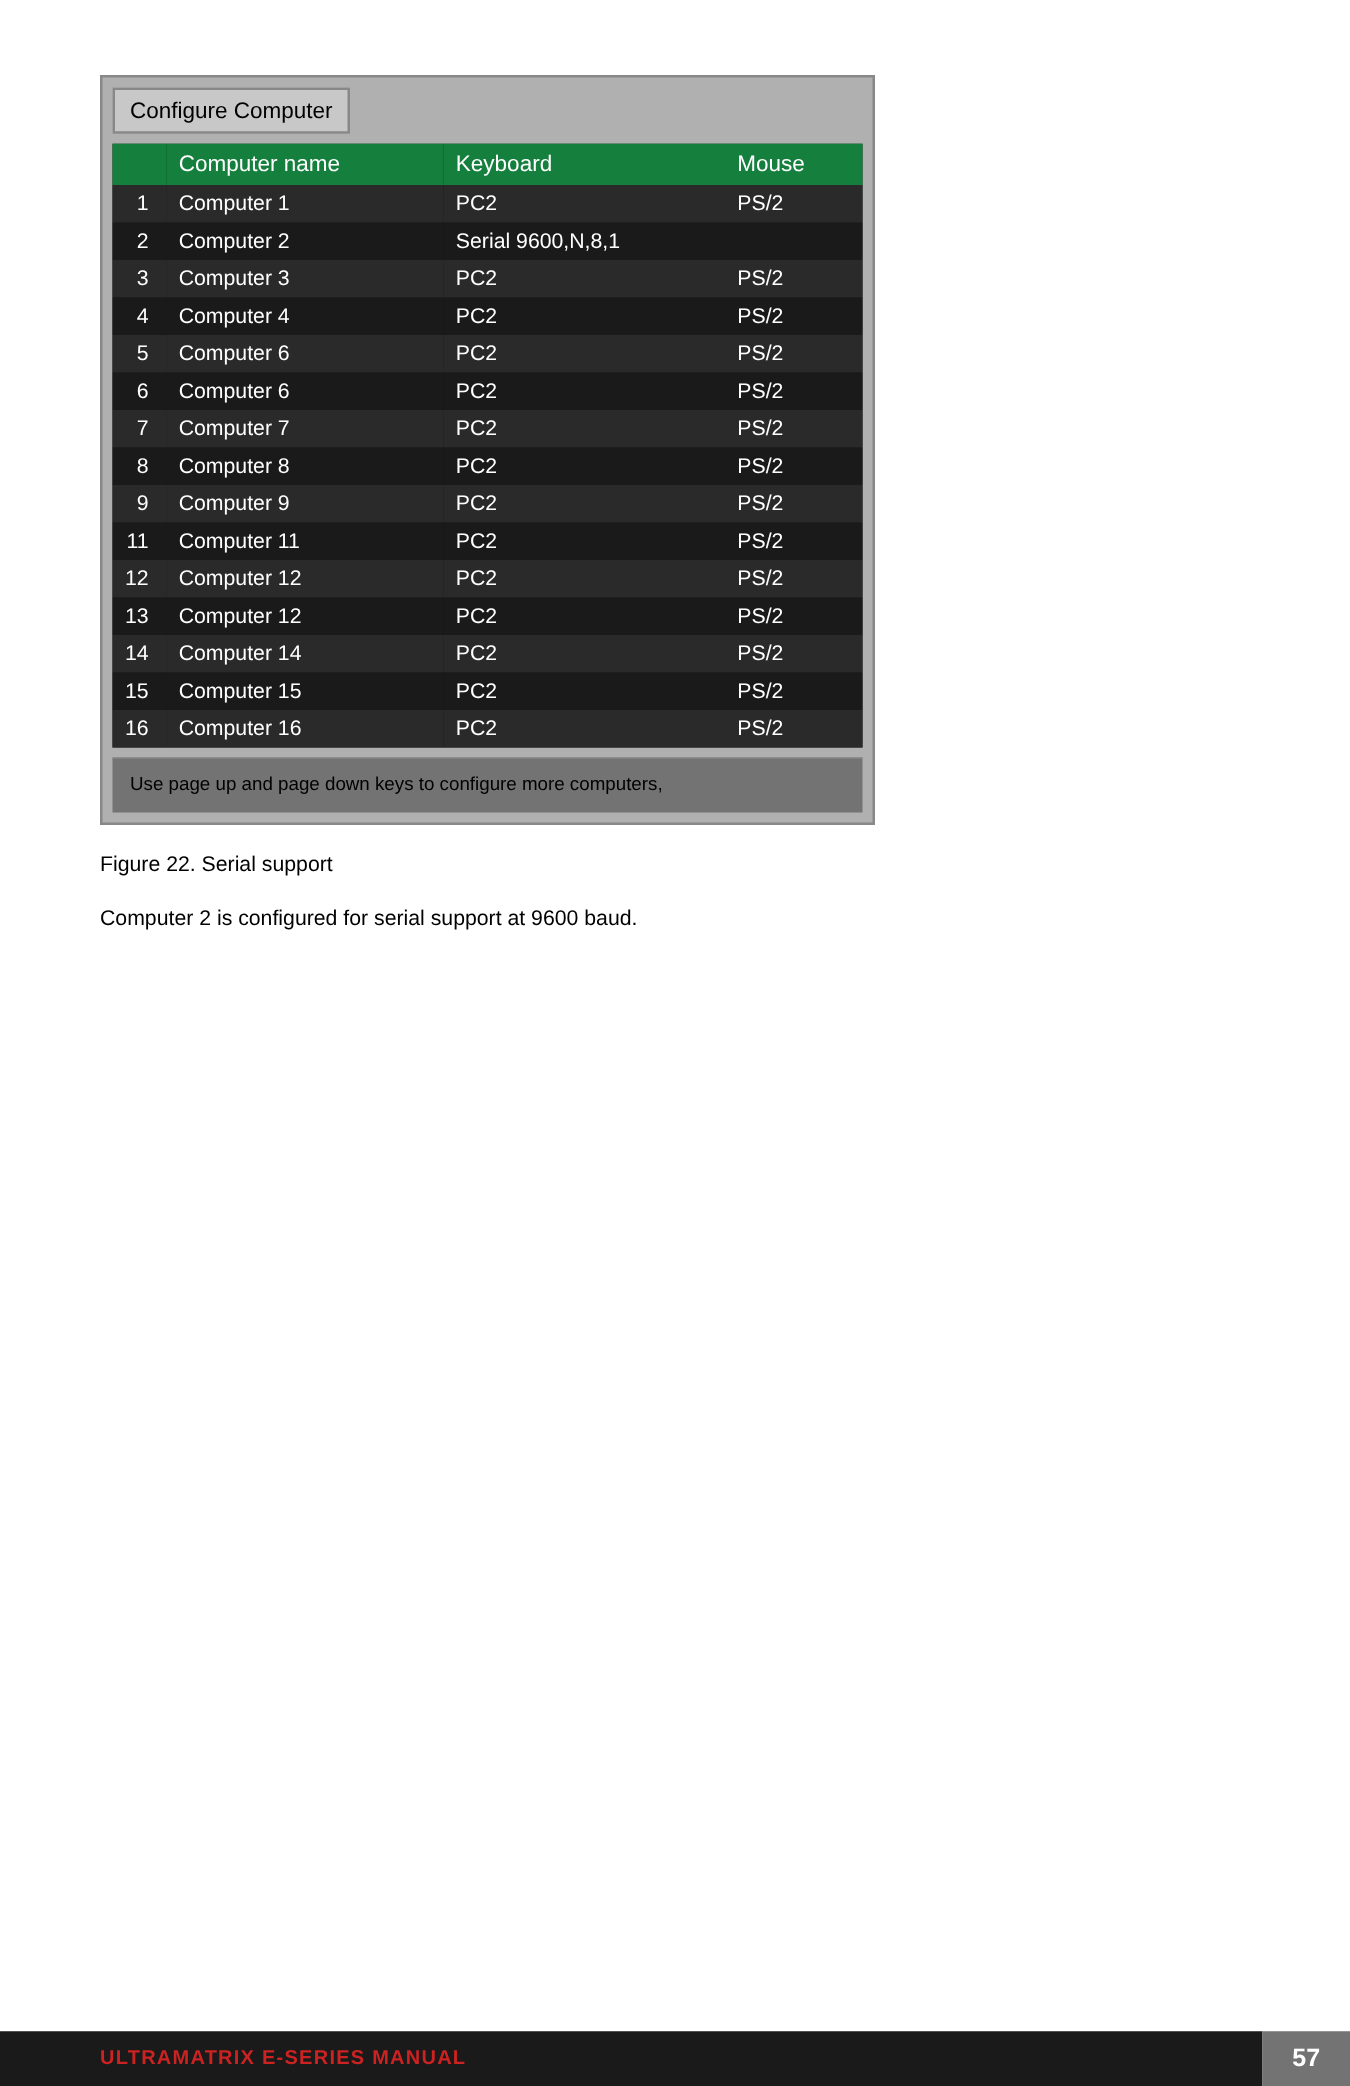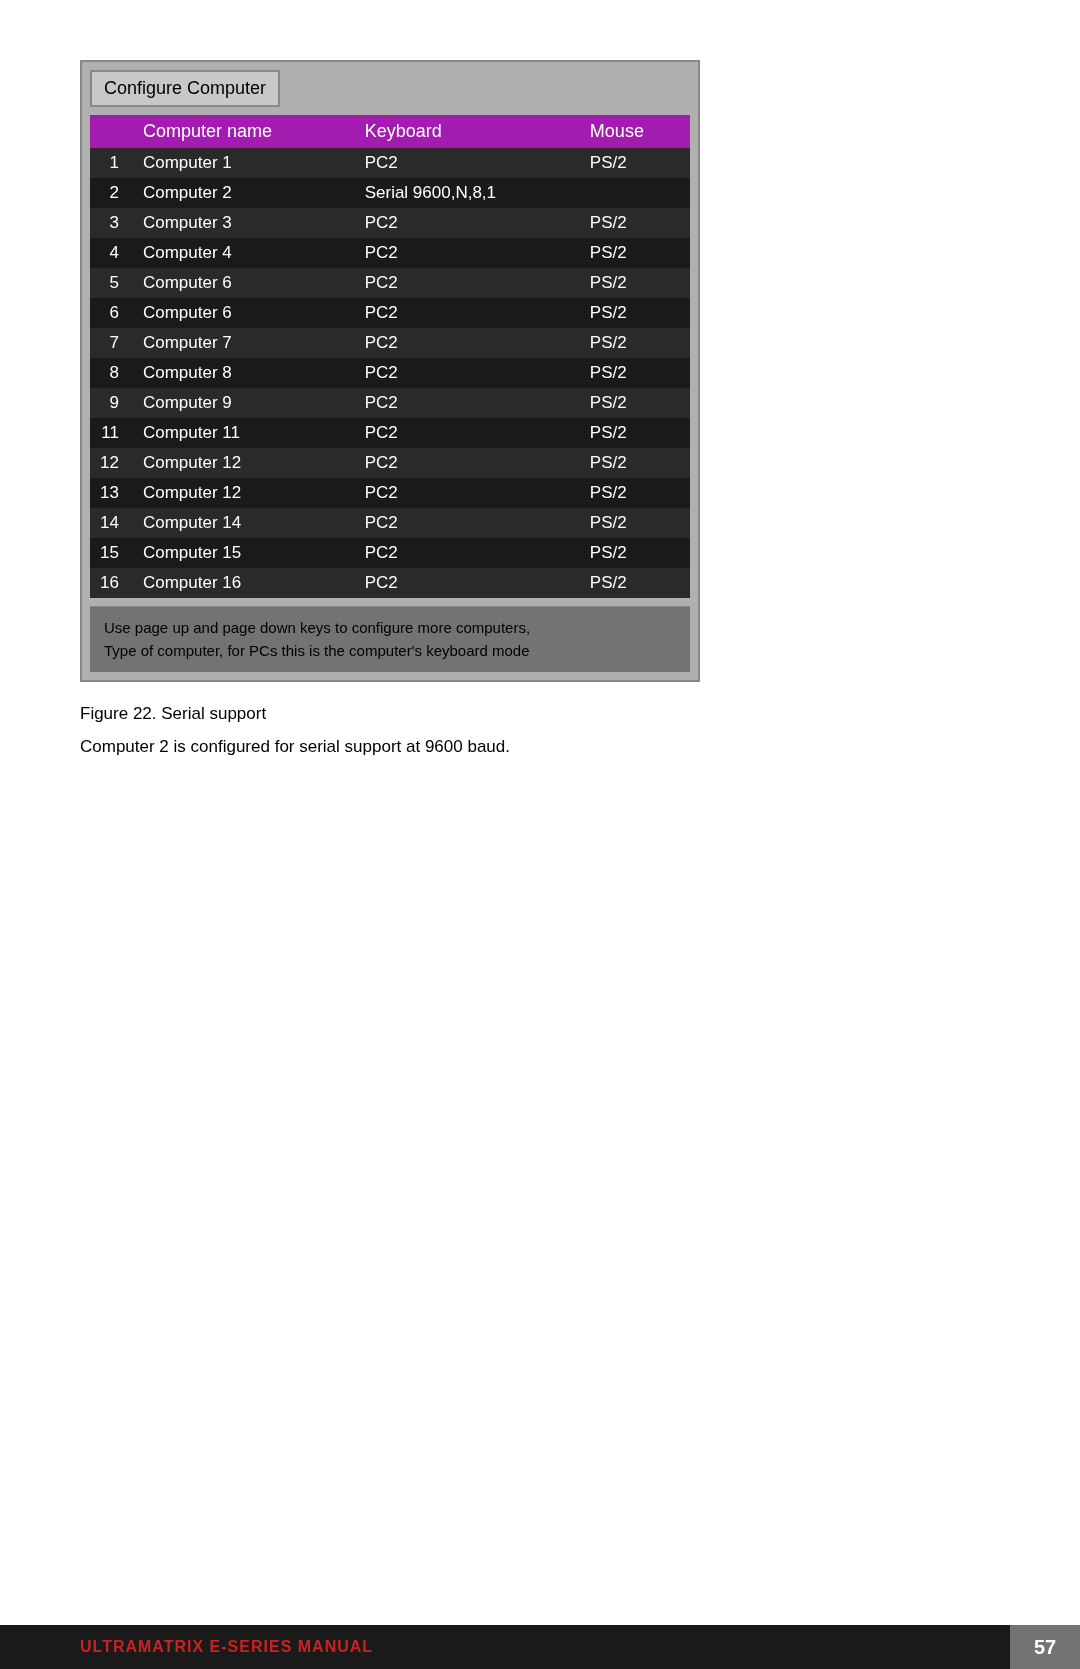--- a/index.html
+++ b/index.html
@@ -45,21 +45,21 @@
     }
 
     .config-table {
       width: 100%;
       border-collapse: collapse;
       color: #fff;
       font-size: 17px;
     }
 
     .config-table thead tr {
-      background: #a21caf;
+      background: #15803d;
     }
 
     .config-table thead th {
       padding: 6px 10px;
       font-weight: normal;
       text-align: left;
       color: #ffffff;
       font-size: 18px;
     }
 
@@ -97,21 +97,21 @@
       line-height: 1.5;
     }
 
     .figure-caption {
       margin-top: 22px;
       font-size: 17px;
       color: #000;
     }
 
     .description-text {
-      margin-top: 10px;
+      margin-top: 20px;
       font-size: 17px;
       color: #000;
       line-height: 1.5;
     }
 
     
     .page-footer {
       position: absolute;
       bottom: 0;
       left: 0;
@@ -256,21 +256,20 @@
               <td>Computer 16</td>
               <td>PC2</td>
               <td>PS/2</td>
             </tr>
           </tbody>
       </table>
     </div>
 
     <div class="hint-box">
       <span>Use page up and page down keys to configure more computers,</span><br>
-      <span>Type of computer, for PCs this is the computer's keyboard mode</span>
     </div>
   </div>
 
   <p class="figure-caption">Figure 22. Serial support</p>
   <p class="description-text">Computer 2 is configured for serial support at 9600 baud.</p>
 
 </div>
 
 <div class="page-footer">
   <div class="footer-title">

